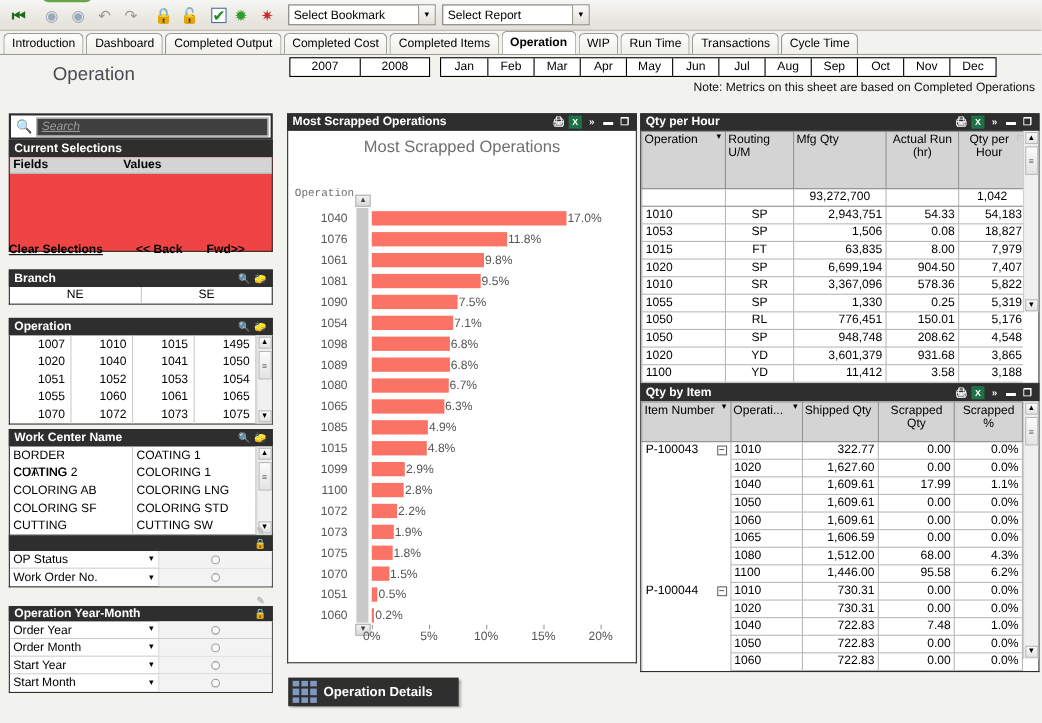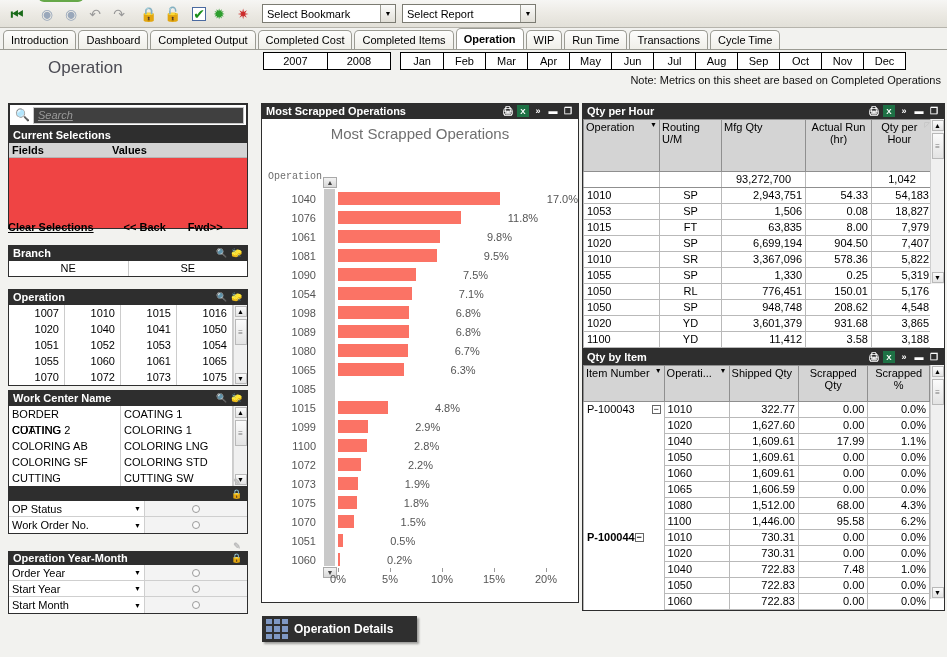--- a/index.html
+++ b/index.html
@@ -207,21 +207,21 @@
   }
   .vscroll-dn {
     position:absolute; left:61px; bottom:24px; width:14px; height:11px;
     background:linear-gradient(to bottom,#f3f3f3,#d8d8d8); border:1px solid #a9a9a9;
     display:flex;align-items:center;justify-content:center;font-size:7px;color:#444;
   }
   .bar-row { height: 19px; display:flex; align-items:center; position:relative; }
   .bar-cat {
     width: 58px; text-align:right; padding-right:4px; font-size:11px; color:#555;
   }
-  .bar-wrap { position:absolute; left:76px; right:0; height:13px; display:flex; align-items:center;gap:46px;}
+  .bar-wrap { position:absolute; left:76px; right:0; height:13px; display:flex; align-items:center;}
   .bar { height: 13px; background: #fb7365; }
   .bar-lbl { font-size: 11px; color:#555; margin-left:1px; white-space:nowrap;}
   #xaxis { position:absolute; left:76px; right:4px; bottom:12px; height:22px;}
   #xaxis .tickrow { position:relative; height:4px; border-top:0; }
   #xaxis .tick { position:absolute; width:1px; height:4px; background:#999; top:0;}
   #xaxis .tlabel { position:absolute; top:5px; font-size:11px; color:#555; transform:translateX(-50%);}
 
   
   .tbl-panel .body { border:1px solid #2e2e2e; border-top:none; background:#fff; }
   .tbl { width: 100%; border-collapse: collapse; font-size: 11px; table-layout: fixed; }
@@ -384,21 +384,21 @@
     <span class="cap-icons">
       <span class="cap-ico" style="color:#d9a520;">🔍</span>
       <span class="cap-ico" style="color:#d9a520;">🧽</span>
     </span>
   </div>
   <div class="lb-body">
     <div class="lb-grid" id="oplist-grid" style="grid-template-columns: repeat(4, 1fr);">
         <div class="lb-cell">1007</div>
         <div class="lb-cell">1010</div>
         <div class="lb-cell">1015</div>
-        <div class="lb-cell">1016</div>
+        <div class="lb-cell">1495</div>
         <div class="lb-cell">1020</div>
         <div class="lb-cell">1040</div>
         <div class="lb-cell">1041</div>
         <div class="lb-cell">1050</div>
         <div class="lb-cell">1051</div>
         <div class="lb-cell">1052</div>
         <div class="lb-cell">1053</div>
         <div class="lb-cell">1054</div>
         <div class="lb-cell">1055</div>
         <div class="lb-cell">1060</div>
@@ -491,20 +491,29 @@
         <div class="mb-label">
           <span>Order Year</span>
           <span class="ddarrow">▼</span>
         </div>
         <div class="mb-val">
           <span class="knob"></span>
         </div>
       </div>
       <div class="mb-row">
         <div class="mb-label">
+          <span>Order Month</span>
+          <span class="ddarrow">▼</span>
+        </div>
+        <div class="mb-val">
+          <span class="knob"></span>
+        </div>
+      </div>
+      <div class="mb-row">
+        <div class="mb-label">
           <span>Start Year</span>
           <span class="ddarrow">▼</span>
         </div>
         <div class="mb-val">
           <span class="knob"></span>
         </div>
       </div>
       <div class="mb-row">
         <div class="mb-label">
           <span>Start Month</span>
@@ -601,20 +610,24 @@
           </div>
           <div class="bar-row">
             <div class="bar-cat">1065</div>
             <div class="bar-wrap">
               <div class="bar" style="width: 65.52px; background: rgb(251, 115, 101);"></div>
               <div class="bar-lbl">6.3%</div>
             </div>
           </div>
           <div class="bar-row">
             <div class="bar-cat">1085</div>
+            <div class="bar-wrap">
+              <div class="bar" style="width: 50.96px; background: rgb(251, 115, 101);"></div>
+              <div class="bar-lbl">4.9%</div>
+            </div>
           </div>
           <div class="bar-row">
             <div class="bar-cat">1015</div>
             <div class="bar-wrap">
               <div class="bar" style="width: 49.92px; background: rgb(251, 115, 101);"></div>
               <div class="bar-lbl">4.8%</div>
             </div>
           </div>
           <div class="bar-row">
             <div class="bar-cat">1099</div>
@@ -941,21 +954,21 @@
             </tr>
             <tr>
               <td style="border-right: none; border-top: none; border-bottom: none;"></td>
               <td class="">1100</td>
               <td class="r">1,446.00</td>
               <td class="r">95.58</td>
               <td class="r">6.2%</td>
             </tr>
             <tr>
               <td style="border-right: 1px solid rgb(185, 185, 185); border-top: none; border-bottom: none;">
-                <div style="display: flex; justify-content: flex-start; align-items: center; font-weight: bold;">
+                <div style="display: flex; justify-content: space-between; align-items: center;">
                   <span>P-100044</span>
                   <span style="border: 1px solid rgb(102, 102, 102); width: 9px; height: 9px; line-height: 7px; font-size: 9px; text-align: center; display: inline-block;">−</span>
                 </div>
               </td>
               <td class="">1010</td>
               <td class="r">730.31</td>
               <td class="r">0.00</td>
               <td class="r">0.0%</td>
             </tr>
             <tr>

